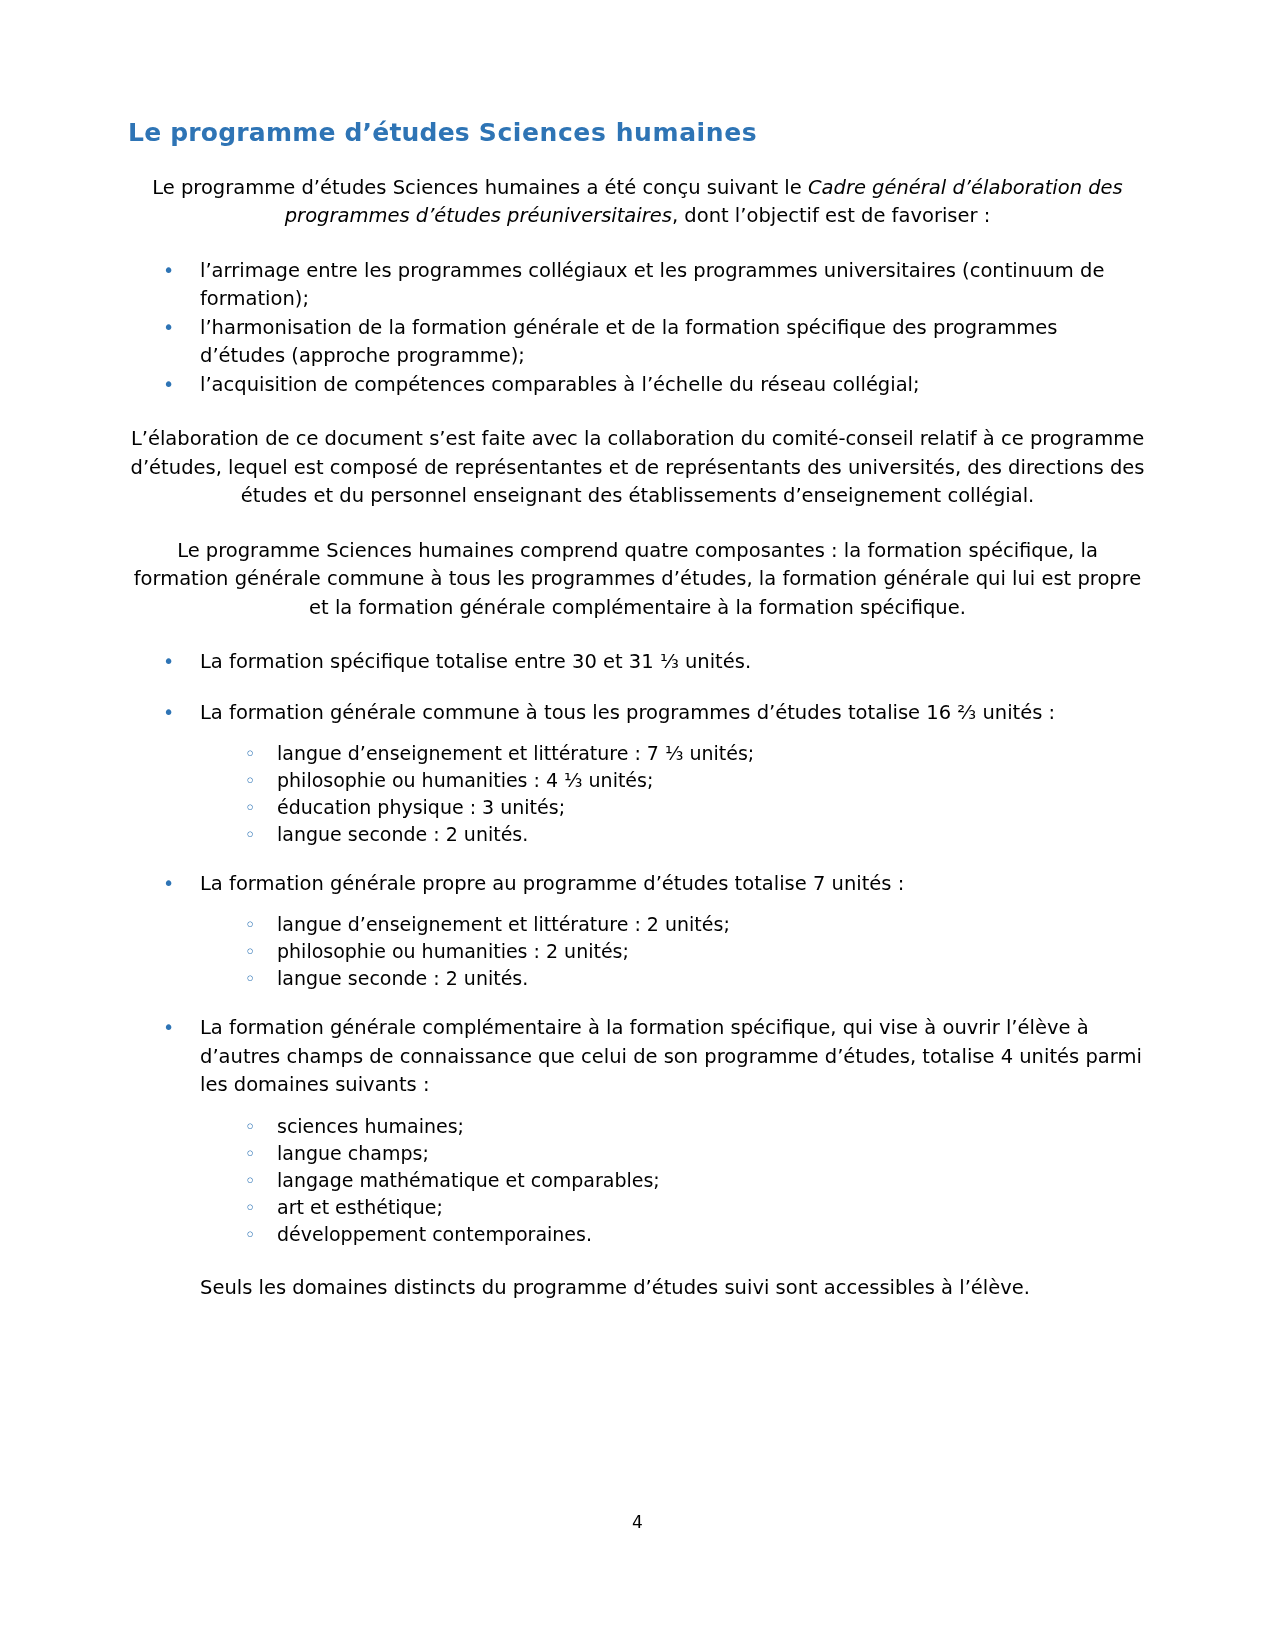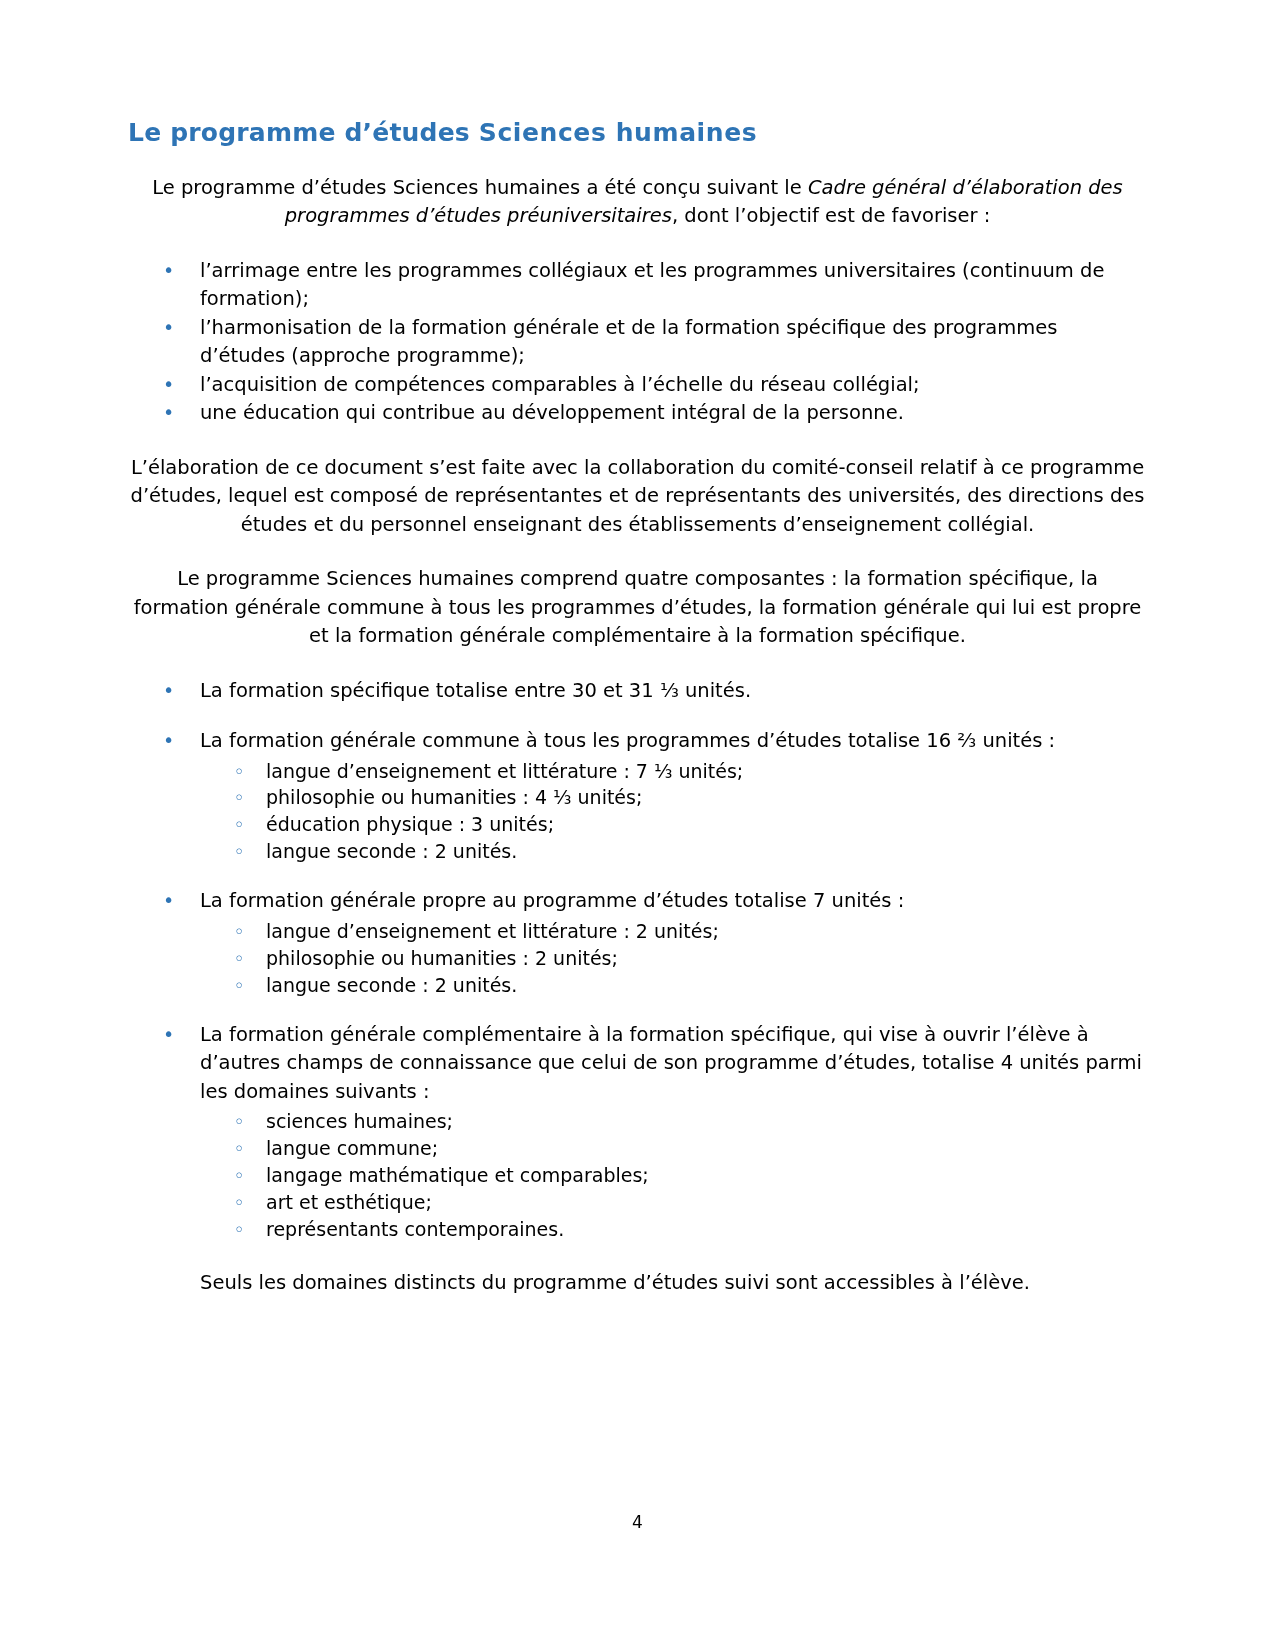--- a/index.html
+++ b/index.html
@@ -66,21 +66,21 @@
     line-height: 1.46;
   }
   ul.spaced > li {
     margin-bottom: 22px;
   }
   ul.spaced > li:last-child {
     margin-bottom: 0;
   }
   ul.subs {
     list-style: none;
-    margin: 2px;
+    margin: 13px;
     padding: 0;
   }
   ul.subs > li {
     position: relative;
     padding-left: 64px;
     font-size: 19px;
     line-height: 1.42;
   }
   ul.subs > li::before {
     content: "\25E6";
@@ -112,21 +112,20 @@
 <div class="page">
 
   <h1 class="doc-title"><span>Le programme d’études </span><span class="sc">Sciences humaines</span></h1>
 
   <p class="para"><span>Le programme d’études Sciences humaines a été conçu suivant le </span><em>Cadre général d’élaboration des programmes d’études préuniversitaires</em><span>, dont l’objectif est de favoriser :</span></p>
 
   <ul class="bullets">
     <li><span>l’arrimage entre les programmes collégiaux et les programmes universitaires (continuum de formation);</span></li>
     <li><span>l’harmonisation de la formation générale et de la formation spécifique des programmes d’études (approche programme);</span></li>
     <li><span>l’acquisition de compétences comparables à l’échelle du réseau collégial;</span></li>
-    <li><span>une éducation qui contribue au développement intégral de la personne.</span></li>
   </ul>
 
   <p class="para">L’élaboration de ce document s’est faite avec la collaboration du comité-conseil relatif à ce programme d’études, lequel est composé de représentantes et de représentants des universités, des directions des études et du personnel enseignant des établissements d’enseignement collégial.</p>
 
   <p class="para">Le programme Sciences humaines comprend quatre composantes : la formation spécifique, la formation générale commune à tous les programmes d’études, la formation générale qui lui est propre et la formation générale complémentaire à la formation spécifique.</p>
 
   <ul class="bullets spaced">
     <li>
       <span>La formation spécifique totalise entre 30 et 31 ⅓ unités.</span>
     </li>
@@ -144,24 +143,24 @@
       <ul class="subs">
         <li><span>langue d’enseignement et littérature : 2 unités;</span></li>
         <li><span>philosophie ou humanities : 2 unités;</span></li>
         <li><span>langue seconde : 2 unités.</span></li>
       </ul>
     </li>
     <li>
       <span>La formation générale complémentaire à la formation spécifique, qui vise à ouvrir l’élève à d’autres champs de connaissance que celui de son programme d’études, totalise 4 unités parmi les domaines suivants :</span>
       <ul class="subs">
         <li><span>sciences humaines;</span></li>
-        <li><span>langue commune;</span></li>
+        <li><span>langue champs;</span></li>
         <li><span>langage mathématique et comparables;</span></li>
         <li><span>art et esthétique;</span></li>
-        <li><span>représentants contemporaines.</span></li>
+        <li><span>développement contemporaines.</span></li>
       </ul>
     </li>
   </ul>
 
   <div class="closing">Seuls les domaines distincts du programme d’études suivi sont accessibles à l’élève.</div>
 
 </div>
 
 <div class="page-number">4</div>
 

